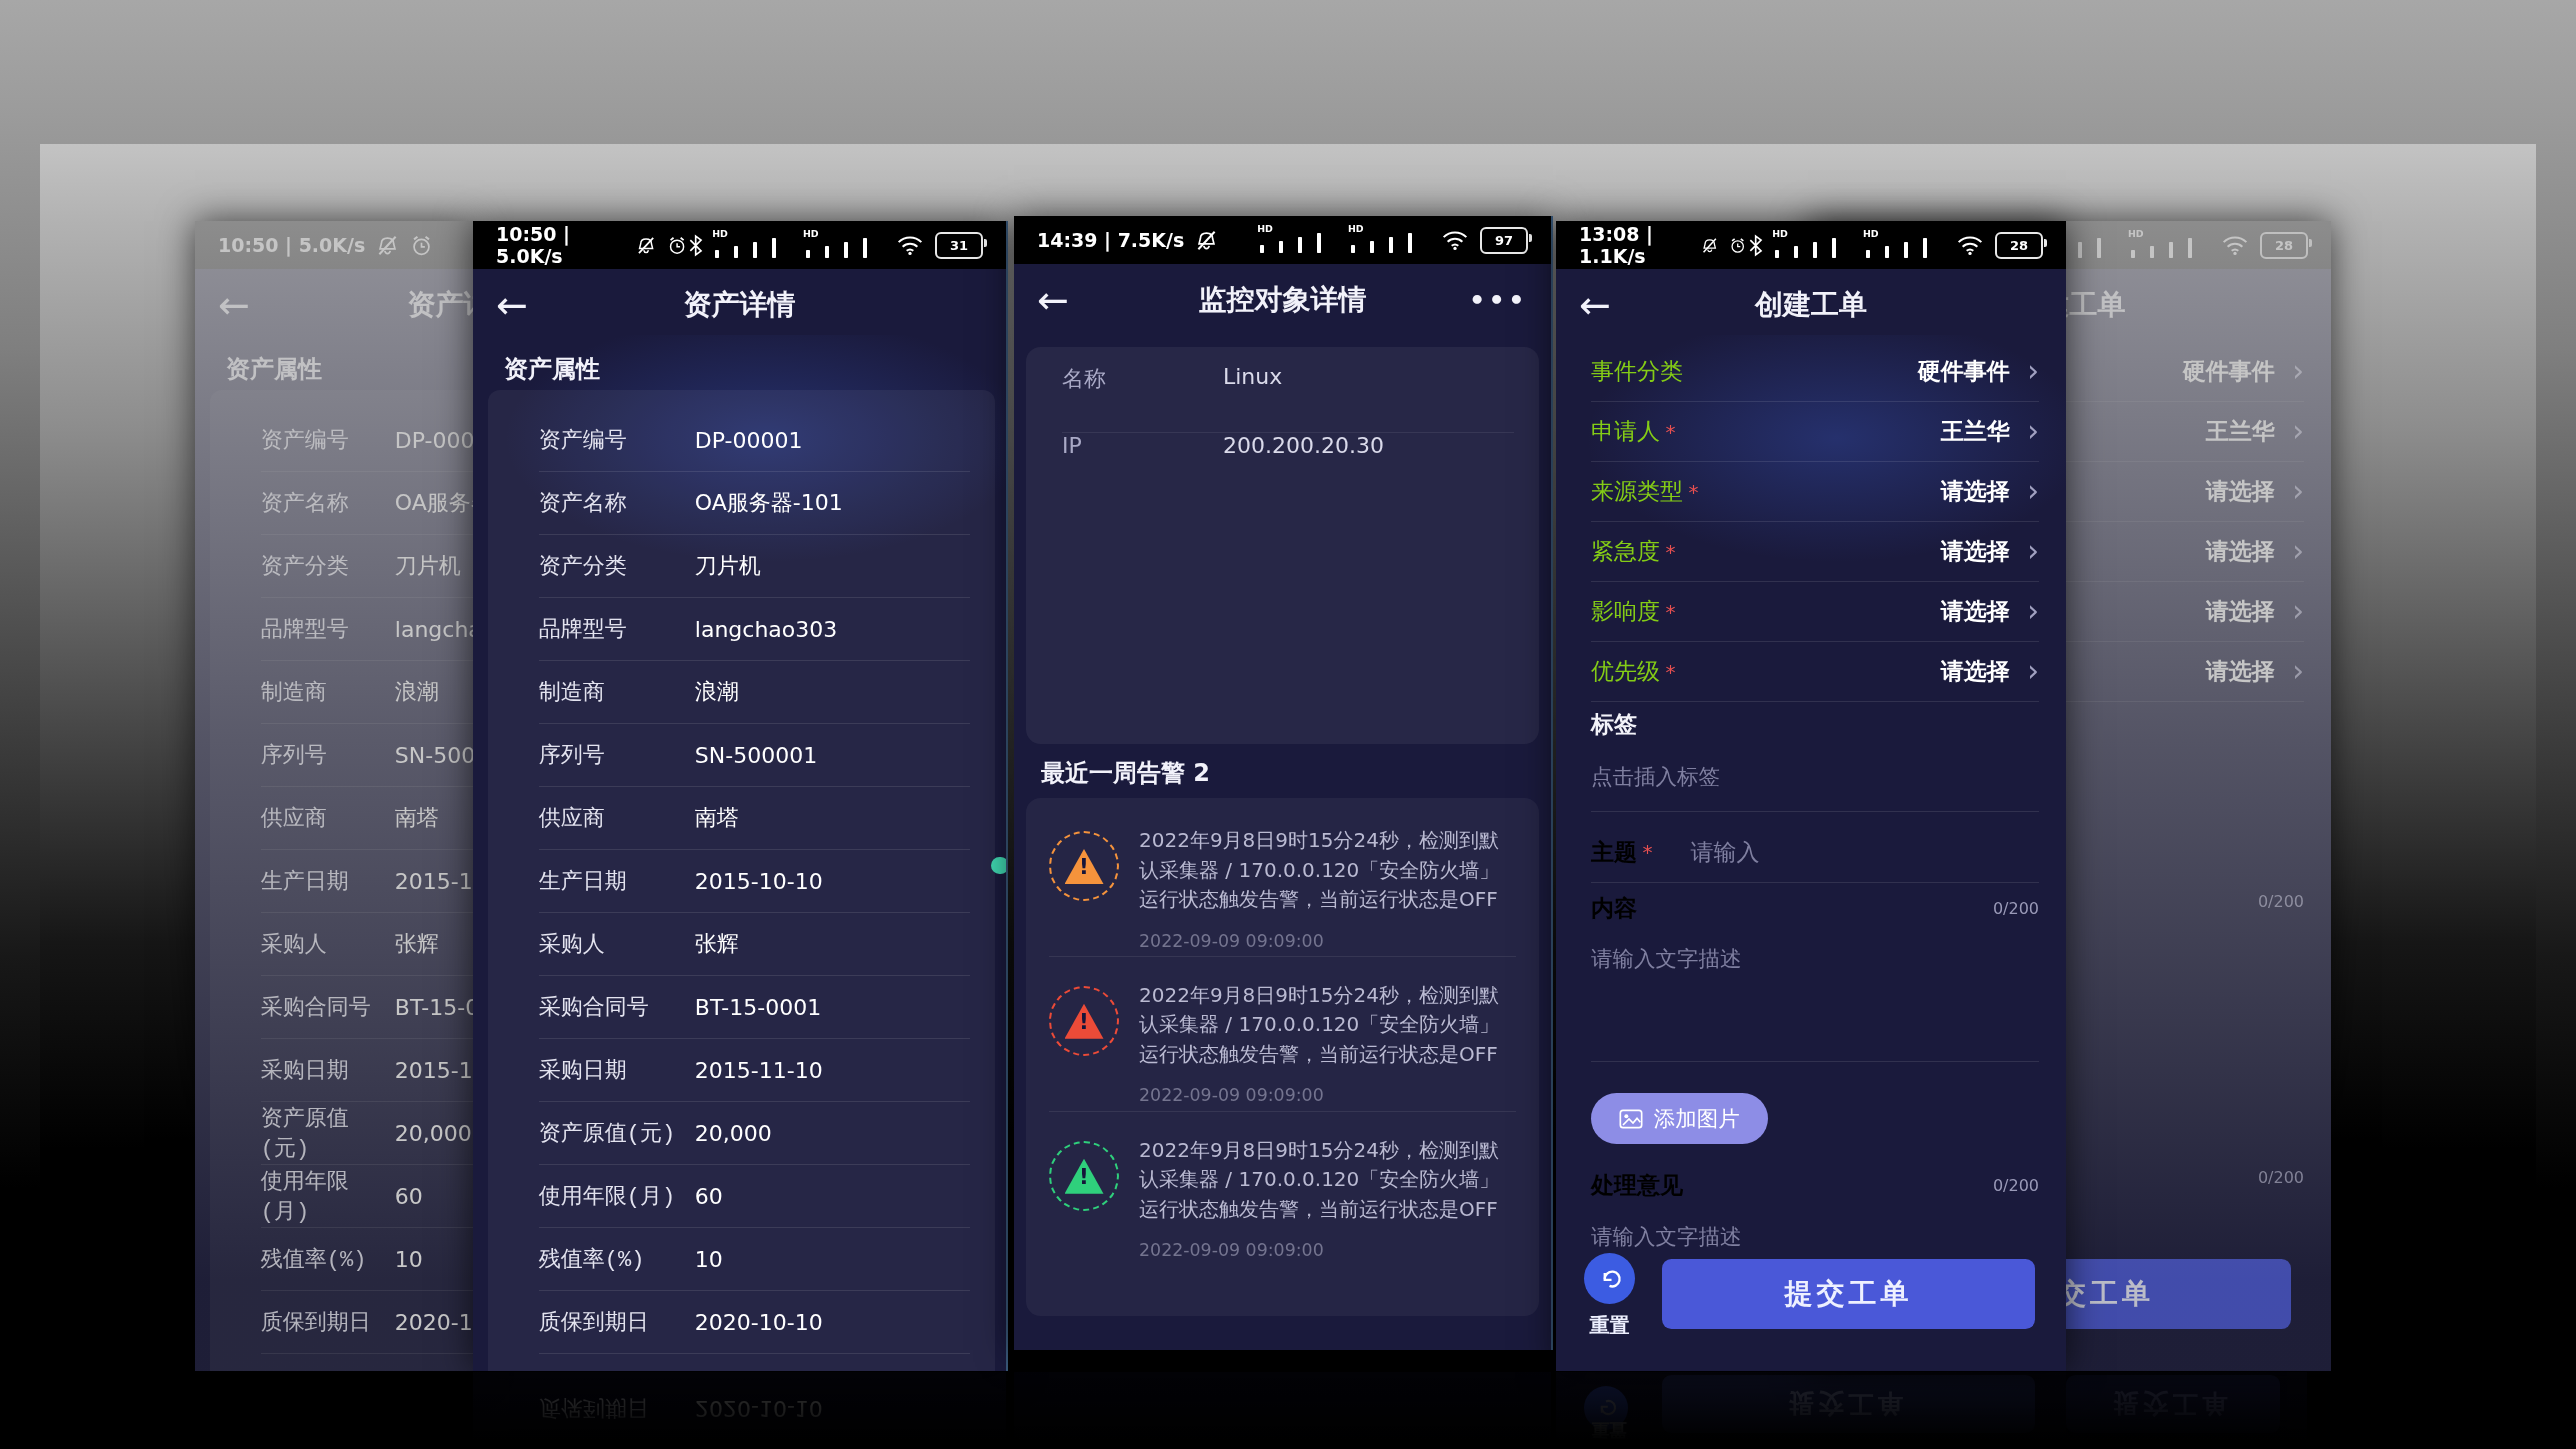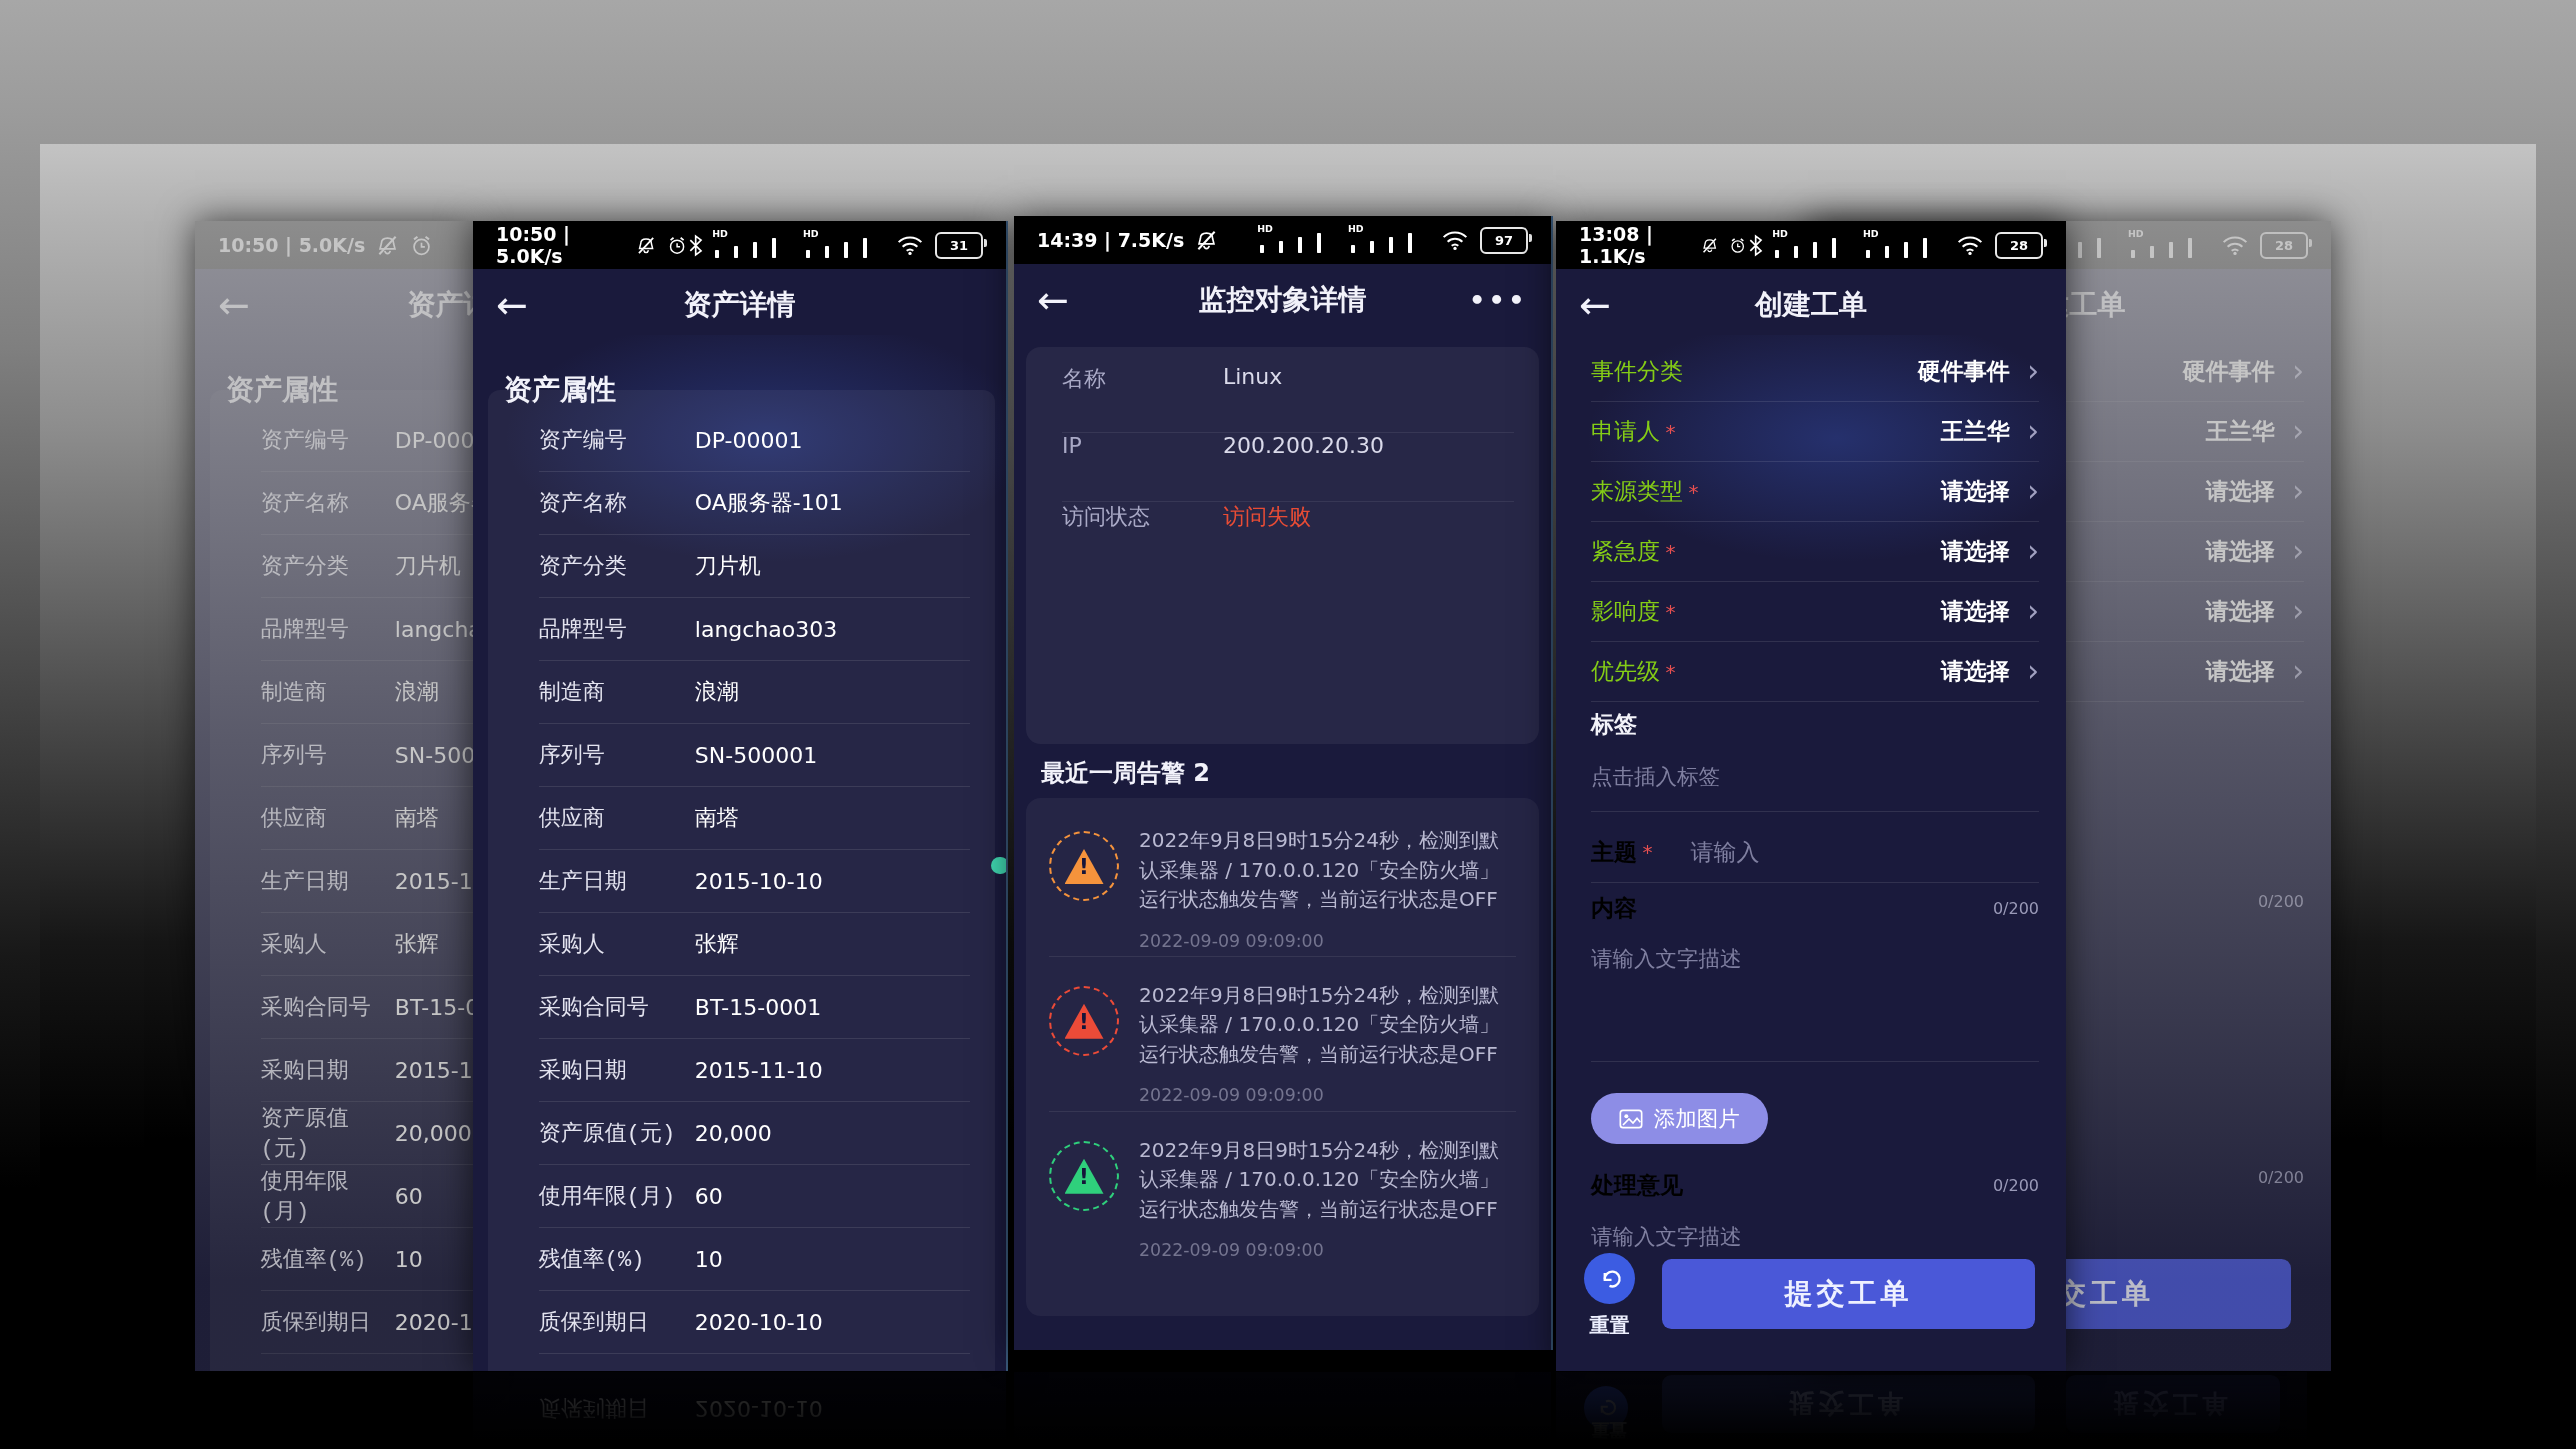--- a/index.html
+++ b/index.html
@@ -28,21 +28,21 @@
   .hdr{height:72px;display:flex;align-items:center;justify-content:center;position:relative;
        font-size:28px;font-weight:700;color:#f2f2fa;}
   .hdr .back{position:absolute;left:23px;font-size:38px;font-weight:400;line-height:1;cursor:pointer;}
   .hdr .more{position:absolute;right:23px;font-size:25.5px;letter-spacing:3.4px;cursor:pointer;}
   .glow{position:absolute;top:114px;left:0;right:0;height:295px;pointer-events:none;
         background:radial-gradient(ellipse 70% 60% at 55% 35%,rgba(62,96,212,.32),rgba(62,96,212,0) 70%);}
   .wash{position:absolute;inset:0;z-index:6;pointer-events:none;
         background:linear-gradient(180deg,rgba(180,180,180,.78) 0%,rgba(142,142,142,.5) 45%,rgba(42,42,42,.26) 92%);}
   .edge{border-right:2px solid rgba(95,165,195,.45);}
   
-  .sec{margin:30px 0 0 31px;font-size:28px;font-weight:700;color:#f2f2fa;position:relative;}
+  .sec{margin:12px 0 0 31px;font-size:24px;font-weight:700;color:#f2f2fa;position:relative;}
   .card2{position:absolute;left:14.8px;right:10.7px;top:169px;bottom:0;
          background:rgba(255,255,255,.055);border-radius:12px 12px 0 0;padding:19px 25.5px 0 51px;}
   .ar{height:62px;display:flex;align-items:center;border-bottom:1.3px solid rgba(255,255,255,.10);font-size:22px;}
   .ar .al{width:156px;flex:none;color:#e3e3ef;font-family:Liberation Mono, monospace;}
   .ar .av{color:#fff;white-space:nowrap;}
   .p1 .ar .al{width:134px;}
   .recdot{position:absolute;right:-2.7px;top:636px;width:17.4px;height:17.4px;border-radius:50%;
           background:#3fd4ae;z-index:7;}
   
   .card3{position:absolute;left:12px;right:12px;top:131px;height:380px;background:rgba(255,255,255,.06);
@@ -348,24 +348,20 @@
   </div>
   <div class="card3">
     <div class="mr">
         <span class="al">名称</span>
         <span class="av">Linux</span>
       </div>
     <div class="mr">
         <span class="al">IP</span>
         <span class="av">200.200.20.30</span>
       </div>
-    <div class="mr">
-        <span class="al">访问状态</span>
-        <span class="av v-fail">访问失败</span>
-      </div>
   </div>
   <div class="alarm-title">最近一周告警 2</div>
   <div class="card3b">
     <div class="alm">
       <span class="alm-ic c-or">
           <span class="tri">
             <i>!</i>
           </span>
         </span>
       <div>

